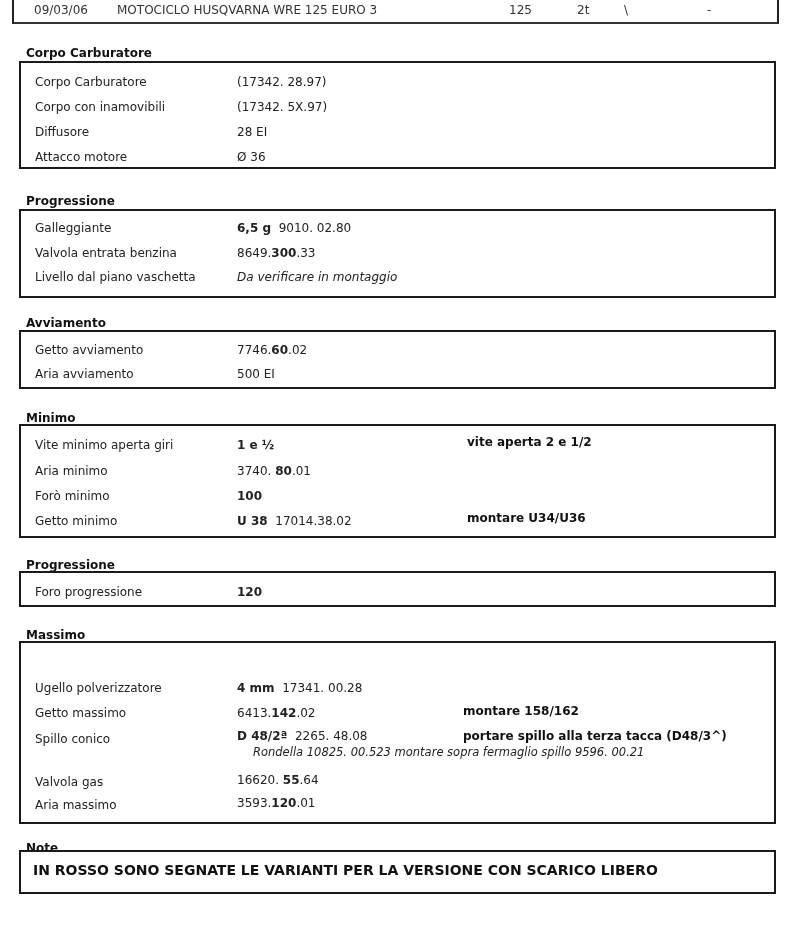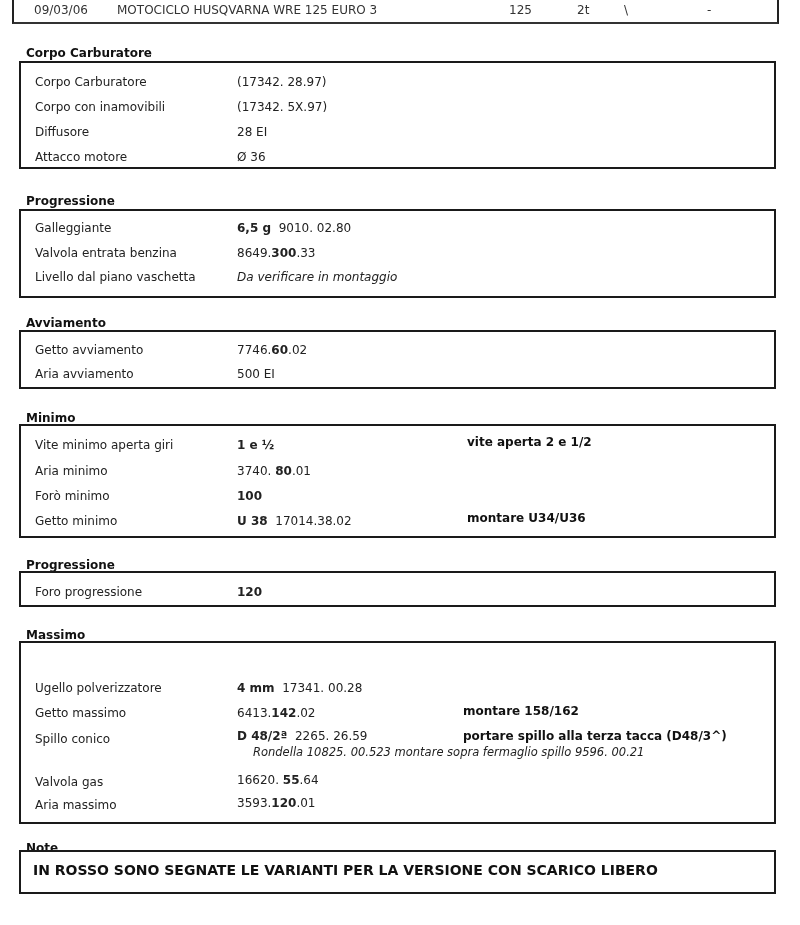--- a/index.html
+++ b/index.html
@@ -124,21 +124,21 @@
     <span class="label">Ugello polverizzatore</span>
     <span class="value"><b>4 mm</b>&nbsp; <span>17341. 00.28</span></span>
   </div>
   <div class="row" style="top:63px">
     <span class="label">Getto massimo</span>
     <span class="value"><span>6413.</span><b>142</b><span>.02</span></span>
     <span class="extra" style="left:442px;top:-2px">montare 158/162</span>
   </div>
   <div class="row" style="top:89px;height:36px">
     <span class="label">Spillo conico</span>
-    <span class="value" style="top:-3px"><b>D 48/2ª</b>&nbsp; <span>2265. 26.59</span></span>
+    <span class="value" style="top:-3px"><b>D 48/2ª</b>&nbsp; <span>2265. 48.08</span></span>
     <span class="extra" style="left:442px;top:-3px">portare spillo alla terza tacca (D48/3^)</span>
     <span class="sub" style="top:13px">Rondella 10825. 00.523 montare sopra fermaglio spillo 9596. 00.21</span>
   </div>
   <div class="row" style="top:132px">
     <span class="label">Valvola gas</span>
     <span class="value" style="top:-2px"><span>16620. </span><b>55</b><span>.64</span></span>
   </div>
   <div class="row" style="top:155px">
     <span class="label">Aria massimo</span>
     <span class="value" style="top:-2px"><span>3593.</span><b>120</b><span>.01</span></span>

